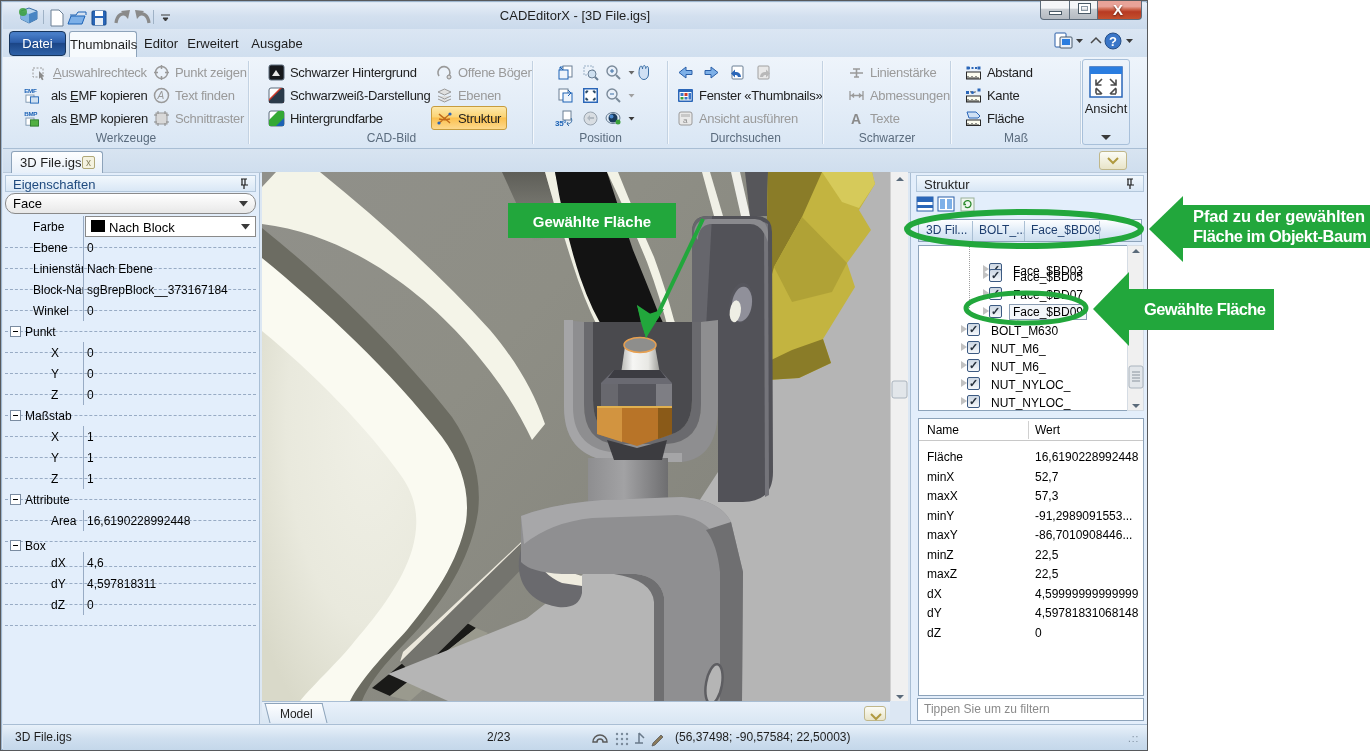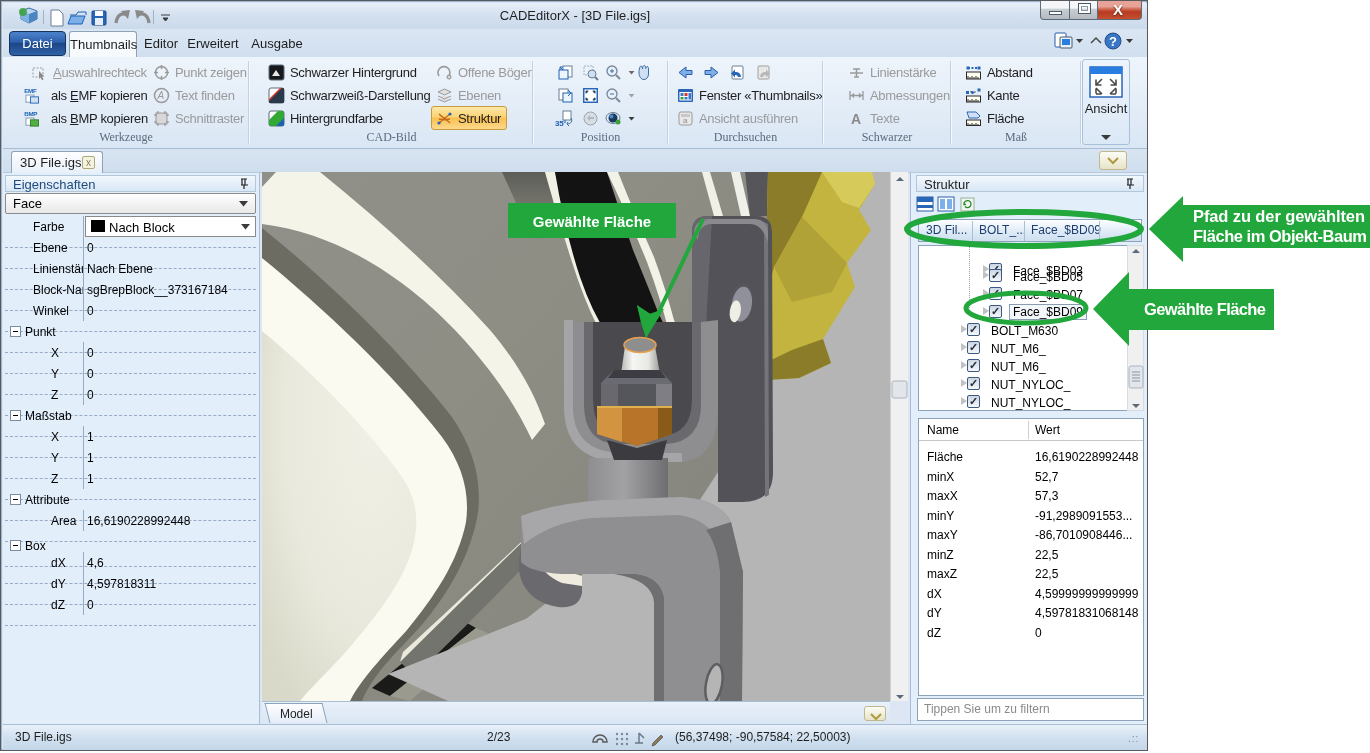--- a/index.html
+++ b/index.html
@@ -33,42 +33,42 @@
 #tabEditor { left:128px; width:60px; }
 #tabErw { left:172px; width:76px; }
 #tabAus { left:239px; width:70px; }
 
 #ribtopright { left:1040px; top:2px; width:100px; height:22px; }
 
 #ribbon { left:2px; top:56px; width:1144px; height:92px;
   background:linear-gradient(#eef4fb,#e2ecf7 60%,#d9e6f4); border-bottom:1px solid #a9bed4; }
 .rgroup { position:absolute; top:0; height:91px; }
 .gsep { position:absolute; top:4px; width:1px; height:83px; background:#c3d2e2; box-shadow:1px 0 0 #f4f8fc; }
-.glabel { position:absolute; bottom:3px; width:100%; text-align:center; font-size:12px; color:#5a6b7d;font-family:Liberation Serif, serif; }
+.glabel { position:absolute; bottom:3px; width:100%; text-align:center; font-size:12px; color:#5a6b7d; }
 .ritem { position:absolute; height:20px; font-size:13px; color:#1e1e1e; white-space:nowrap; letter-spacing:-0.3px; }
 .ritem .ic { position:absolute; left:0; top:1px; width:17px; height:17px; }
 .ritem .tx { position:absolute; left:22px; top:2px; }
 .dis { color:#9a9a9a; }
 .r1 { top:6px; } .r2 { top:29px; } .r3 { top:52px; }
 
 #btnStruktur { position:absolute; left:-5px; top:-3px; width:76px; height:24px; border:1px solid #c79c3e; border-radius:3px;
   background:linear-gradient(#fde8a9,#fbd475 45%,#fbc04e 50%,#fdd98d); }
 
 #ansicht { left:1079px; top:2px; width:48px; height:86px; border:1px solid #a8c0da; border-radius:3px;
   background:linear-gradient(#eef4fb,#dbe8f6); }
 
 #doctabs { left:2px; top:148px; width:1144px; height:24px; background:linear-gradient(#d8e4f1,#cfdeee); border-bottom:1px solid #b9c9da; }
 #doctab1 { left:8px; top:2px; width:92px; height:22px; border:1px solid #8da3ba; border-bottom:none; border-radius:3px 3px 0 0;
   background:linear-gradient(#fdfeff,#e8f0f9); font-size:13px; color:#1e1e1e; padding:3px 0 0 8px; }
 #structcollapse { left:1096px; top:2px; width:28px; height:19px; border:1px solid #c0b78a; border-radius:3px; background:linear-gradient(#fbfcf6,#e8e4c8); text-align:center; font-size:9px; color:#a08b30; line-height:17px; }
 
 #lpanel { left:2px; top:172px; width:257px; height:551px; background:#e3eefb; border-right:1px solid #a9bed4; }
 #lhead { left:2px; top:2px; width:251px; height:17px; background:linear-gradient(#f2f8fd,#d9e7f5); border:1px solid #b3c7db;
   font-size:13px; color:#1f4a7e; padding:1px 0 0 7px; }
-#facecombo { left:2px; top:20px; width:251px; height:21px; background:linear-gradient(#fff,#e8e8e8); border:1px solid #8a8a8a; border-radius:2px;
+#facecombo { left:2px; top:20px; width:251px; height:21px; background:linear-gradient(#fff,#e8e8e8); border:1px solid #8a8a8a; border-radius:10px;
   font-size:13px; color:#000; padding:2px 0 0 7px; }
 #lgrid { left:2px; top:42px; width:251px; height:400px; }
 .prow { position:absolute; left:0; width:251px; height:32px; border-bottom:1px dashed #98abc4; font-size:12px; color:#000; }
 .plabel { position:absolute; left:28px; top:4px; width:50px; height:14px; overflow:hidden; white-space:nowrap; }
 .pgroup { position:absolute; left:20px; top:4px; }
 .pval { position:absolute; left:82px; top:4px; }
 .pline { position:absolute; left:78px; top:0; width:1px; height:21px; background:#98abc4; }
 .minus { position:absolute; left:5px; top:5px; width:11px; height:11px; border:1px solid #7a8ba0; background:#fff; }
 .minus:before { content:""; position:absolute; left:2px; top:4px; width:5px; height:1px; background:#000; }
 

